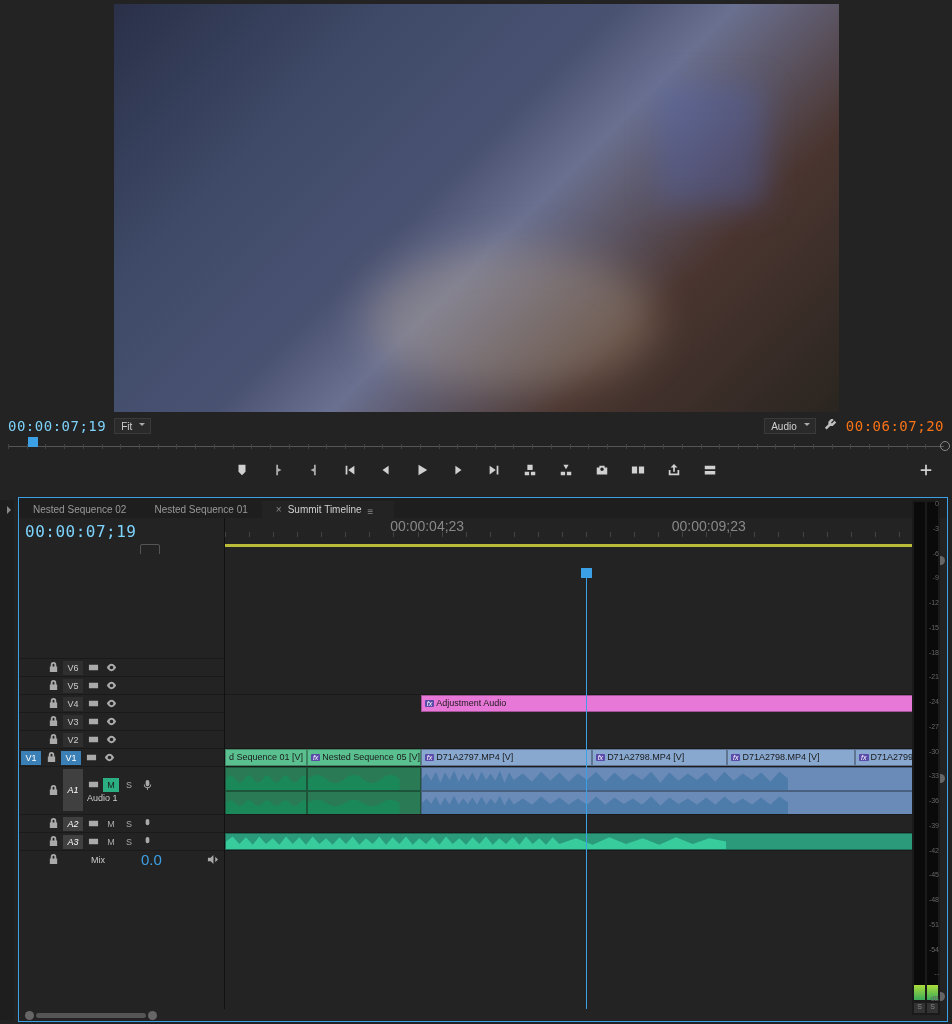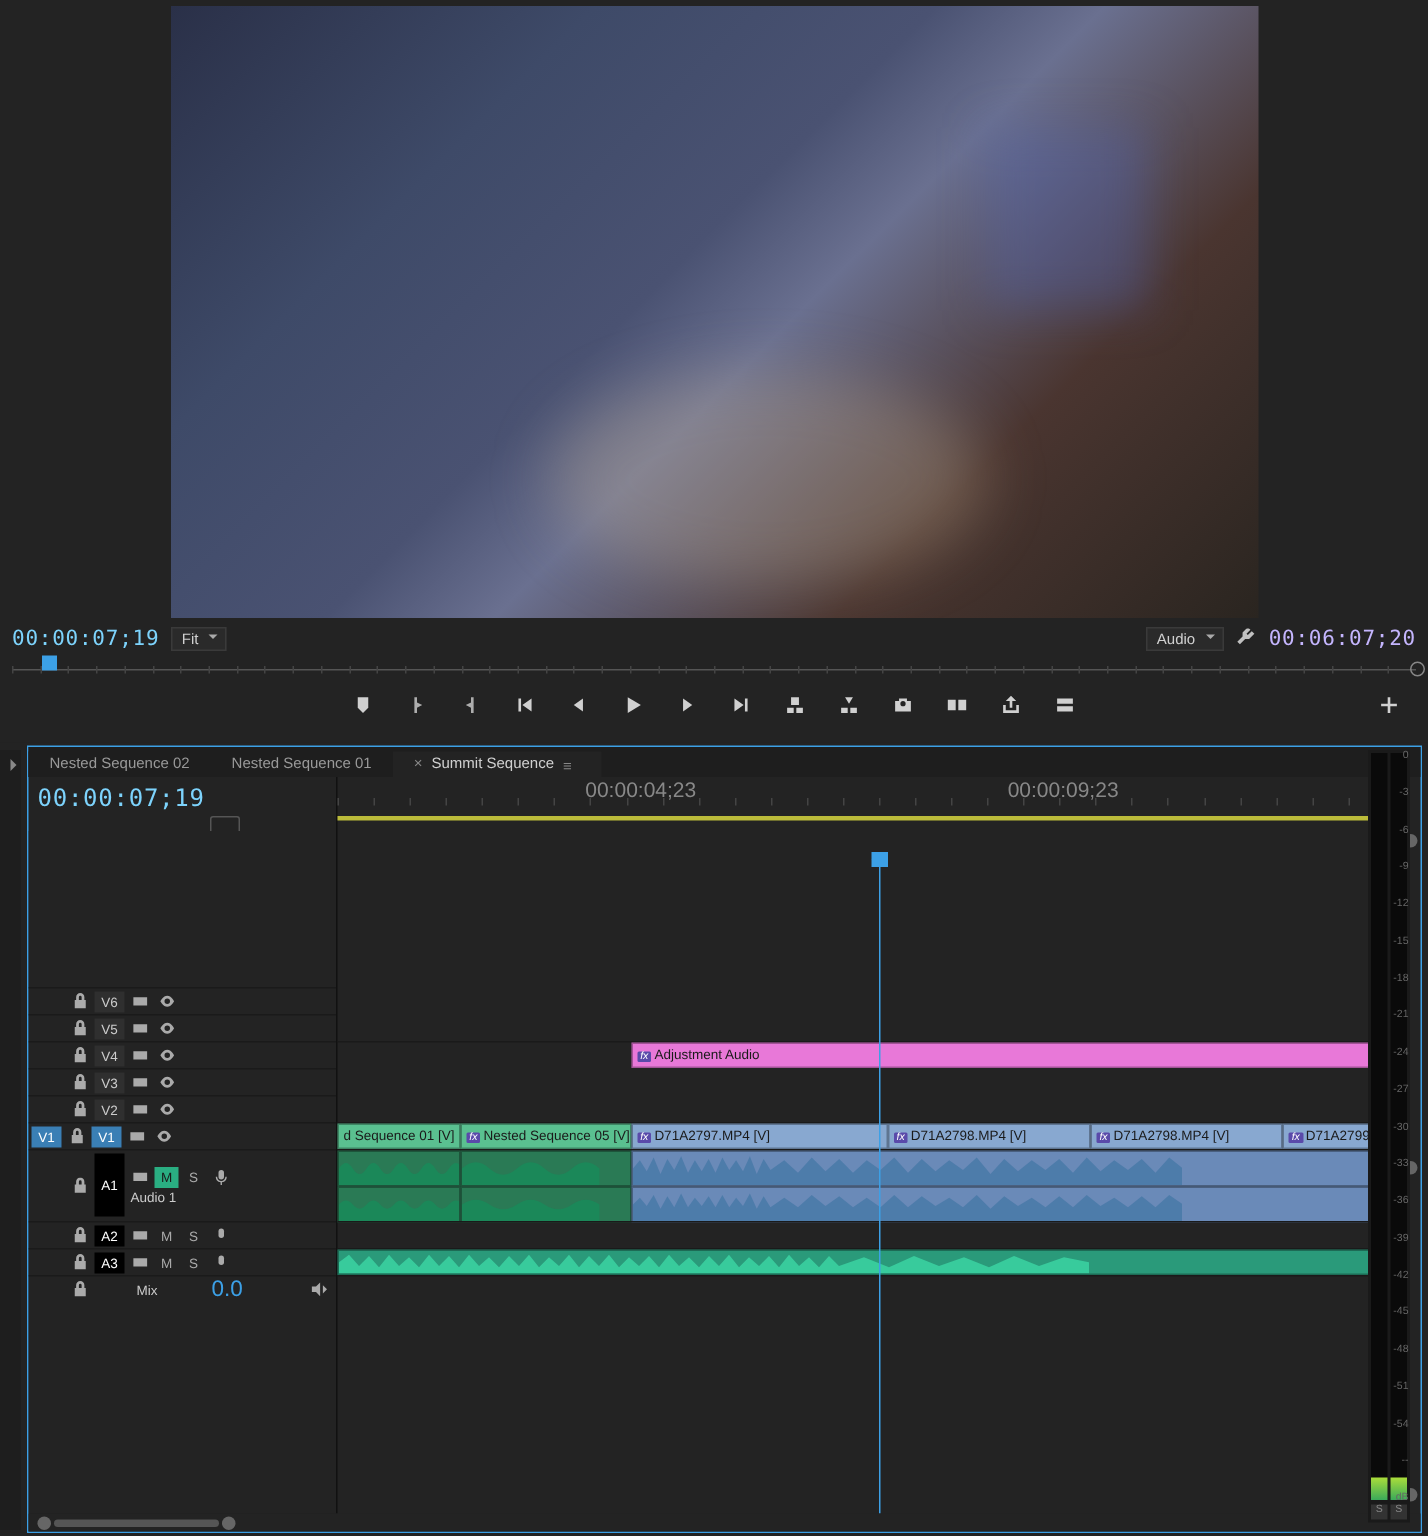--- a/index.html
+++ b/index.html
@@ -7,21 +7,21 @@
 
 
 .program-monitor { width: 100%; height: 495px; display: flex; flex-direction: column; background: #232323; position: relative; }
 .video-area { height: 415px; display: flex; justify-content: center; align-items: center; position: relative; }
 .video-frame { width: 725px; height: 408px; background: linear-gradient(135deg, #2a3048 0%, #3e4a68 25%, #4a5272 45%, #6a7090 55%, #4a3530 75%, #2a2520 100%); position: relative; overflow: hidden; }
 .video-frame::before { content:""; position:absolute; top: 60%; left: 35%; width: 40%; height: 35%; background: rgba(200,180,150,0.3); border-radius: 50%; filter: blur(20px); }
 .video-frame::after { content:""; position:absolute; top: 20%; right: 10%; width: 15%; height: 30%; background: rgba(80,100,180,0.35); filter: blur(15px); }
 
 .monitor-bar { display: flex; align-items: center; height: 22px; padding: 0 8px; gap: 8px; }
 .timecode { color: #7dd3fc; font-family: "Lucida Console", monospace; font-size: 14px; letter-spacing: 0.5px; }
-.timecode.right { color: #c4b5fd; }
+.timecode.right { color: #f97316; }
 .dropdown { background: #2a2a2a; border: 1px solid #3a3a3a; color: #d0d0d0; font-size: 10px; padding: 1px 18px 1px 6px; position: relative; height: 16px; display: flex; align-items: center; }
 .dropdown::after { content:""; position:absolute; right:5px; top:50%; transform: translateY(-50%); border: 3px solid transparent; border-top-color: #aaa; }
 .wrench-icon svg { width: 14px; height: 14px; fill: #c0c0c0; }
 
 .scrubber { height: 18px; position: relative; margin: 0 8px; }
 .scrubber-track { position: absolute; top: 9px; left: 0; right: 0; height: 1px; background: #555; }
 .scrubber-ticks { position: absolute; top: 5px; left: 0; right: 0; height: 8px; display: flex; }
 .scrubber-ticks span { flex: 1; border-left: 1px solid #444; height: 5px; margin-top: 2px; }
 .scrubber-handle { position: absolute; top: 0; left: 2.1%; width: 10px; height: 10px; background: #3ca0e6; }
 .scrubber-end { position: absolute; right: -6px; top: 4px; width: 10px; height: 10px; border: 1px solid #888; border-radius: 50%; }
@@ -59,21 +59,21 @@
 .workarea-bar { position: absolute; top: 26px; left: 0; right: 10px; height: 3px; background: #bbbb3a; }
 .scroll-dot { position:absolute; width: 9px; height: 9px; border-radius: 50%; background: #666; right: 2px; }
 
 .tl-body { flex: 1; display: flex; position: relative; overflow: hidden; }
 .track-headers { width: 205px; background: #232323; display: flex; flex-direction: column; }
 .track-spacer { height: 104px; }
 .track-head { display: flex; align-items: center; height: 18px; border-top: 1px solid #1a1a1a; gap: 2px; padding: 0 2px 0 26px; }
 .track-head.a1 { height: 48px; align-items: flex-start; padding-top: 2px; }
 .track-label { background: #2f2f2f; color: #ccc; font-size: 9px; width: 20px; text-align: center; padding: 2px 0; }
 .track-label.sel { background: #3a7fb5; color: #fff; }
-.track-label.sel-a { background: #000000; color: #fff; }
+.track-label.sel-a { background: #404040; color: #fff; font-style: italic; }
 .tbtn { width: 16px; height: 14px; display: flex; align-items: center; justify-content: center; background: transparent; }
 .tbtn svg { width: 11px; height: 11px; fill: #aaa; }
 .tbtn.on-green { background: #2aae82; }
 .tbtn .letter { font-size: 9px; color: #aaa; }
 .mix-row { display: flex; align-items: center; height: 18px; border-top: 1px solid #1a1a1a; padding-left: 26px; gap: 6px; }
 .mix-row .mix-lbl { font-size: 9px; color: #ccc; margin-left: 24px; }
 .mix-row .mix-val { color: #3ca0e6; font-size: 15px; margin-left: 30px; }
 .mix-end { margin-left: auto; margin-right: 4px; }
 
 .tl-content { flex: 1; position: relative; border-left: 1px solid #111; }
@@ -280,21 +280,21 @@
 <div class="timeline-panel">
   <div class="tabs">
     <div class="tab">
         <span>Nested Sequence 02</span>
       </div>
     <div class="tab">
         <span>Nested Sequence 01</span>
       </div>
     <div class="tab active">
       <span class="close">×</span>
-      <span>Summit Sequence</span>
+      <span>Summit Timeline</span>
       <span class="menu-icon"></span>
     </div>
   </div>
 
   <div class="tl-header">
     <div class="tl-header-left">
       <span class="timecode">00:00:07;19</span>
       <div class="tl-tools">
         <div class="tool">
             <svg viewBox="0 0 14 14">

